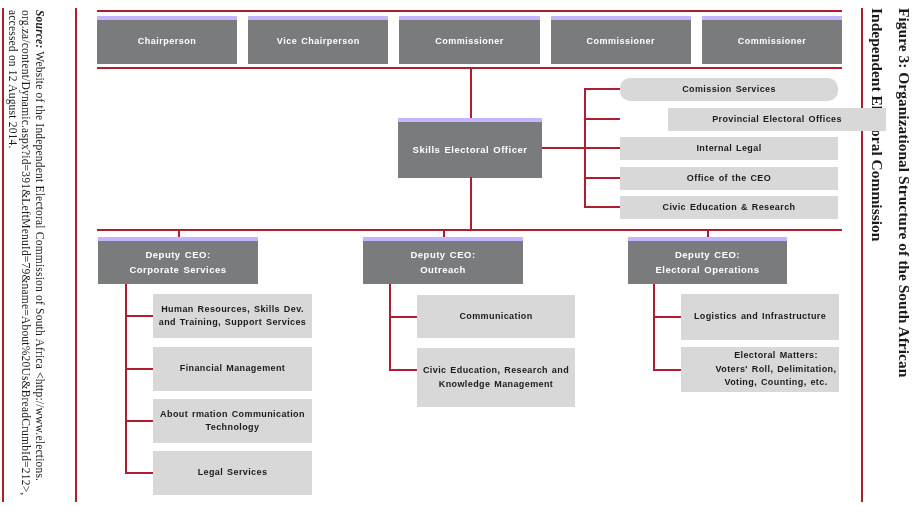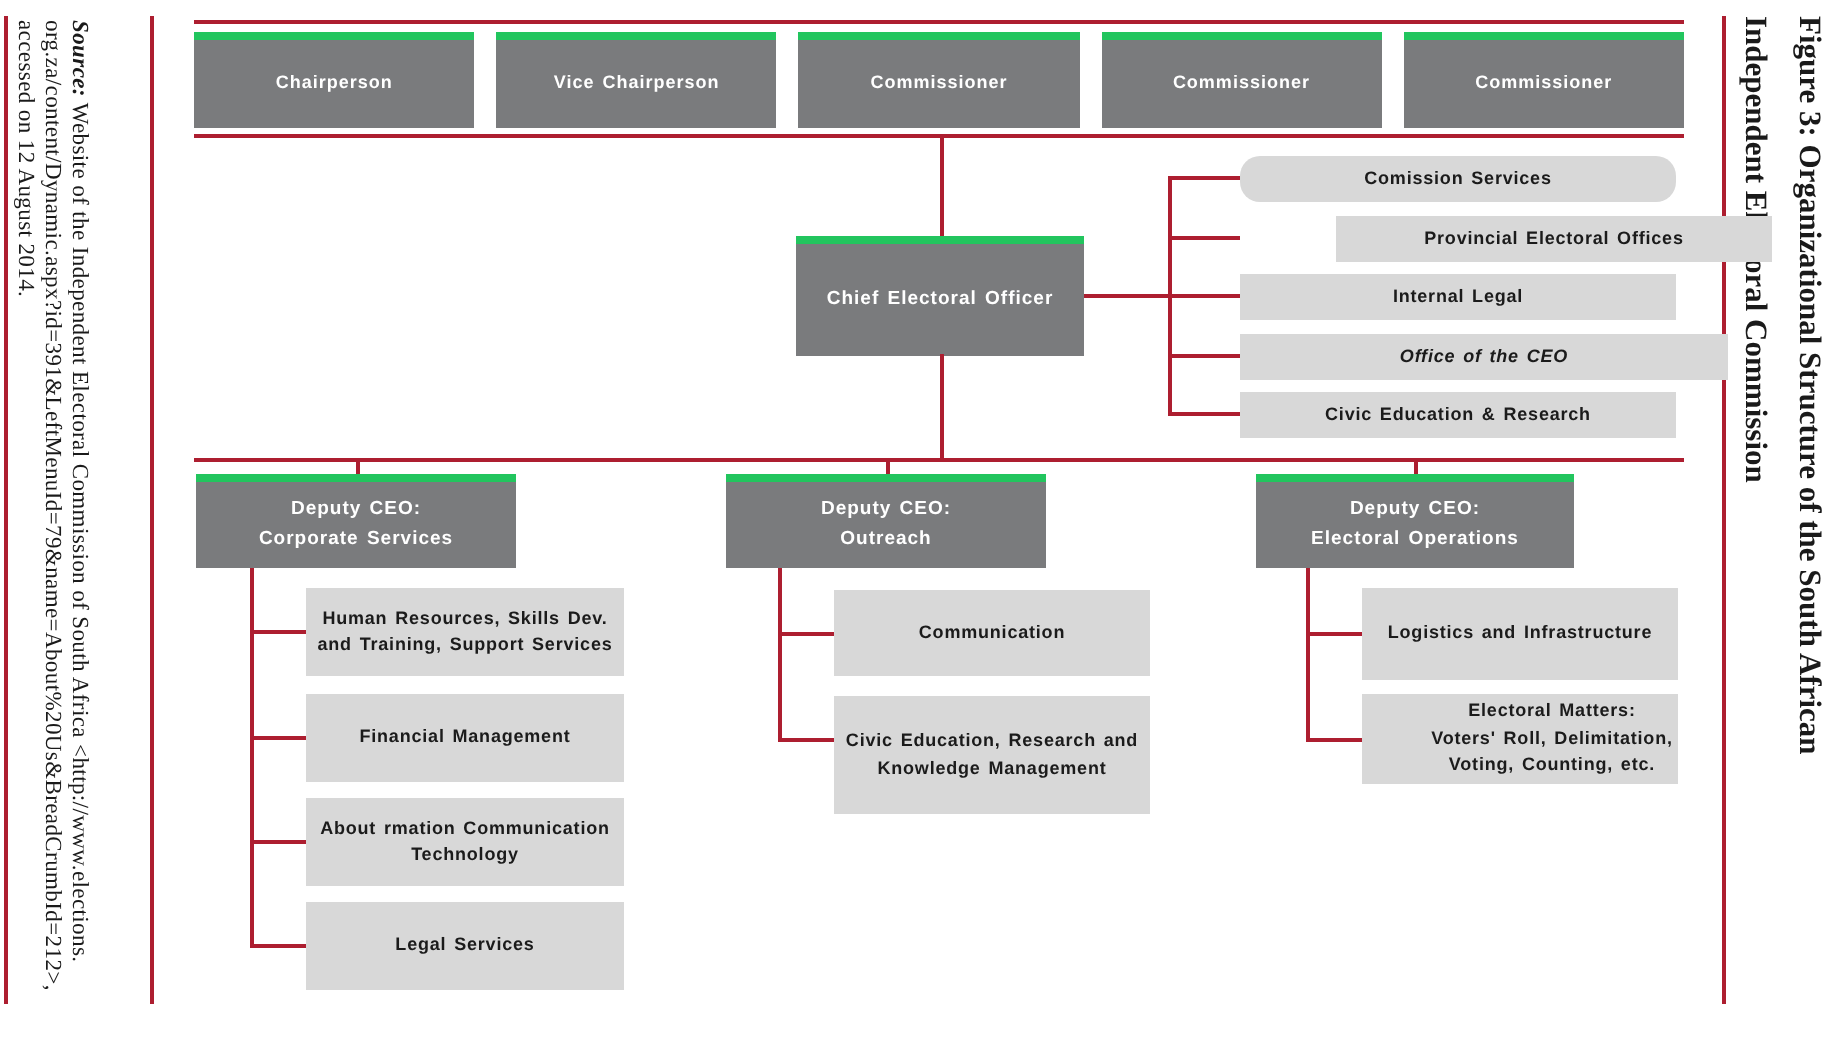--- a/index.html
+++ b/index.html
@@ -1,21 +1,21 @@
 <!DOCTYPE html>
 <html><head>
 <meta charset="utf-8">
 <style>
   html,body{margin:0;padding:0;background:#ffffff;}
   #page{position:relative;width:922px;height:527px;background:#ffffff;overflow:hidden;
         font-family:"Liberation Sans",sans-serif;}
   .rule{position:absolute;background:#ad1e30;}
   .hline{position:absolute;background:#ad1e30;height:2px;}
   .vline{position:absolute;background:#ad1e30;width:2px;}
-  .dark-box{position:absolute;background:#7a7b7d;border-top:4px solid #22c55e;color:#ffffff;
+  .dark-box{position:absolute;background:#7a7b7d;border-top:4px solid #c4b5fd;color:#ffffff;
     display:flex;align-items:center;justify-content:center;text-align:center;
     font-weight:bold;font-size:9px;letter-spacing:.5px;word-spacing:1px;line-height:1.55;
     white-space:pre-line;box-sizing:border-box;}
   .light-box{position:absolute;background:#d8d8d8;color:#1b1b1b;
     display:flex;align-items:center;justify-content:center;text-align:center;
     font-weight:bold;font-size:9px;letter-spacing:.4px;word-spacing:1px;line-height:1.5;
     white-space:pre-line;box-sizing:border-box;}
   #top-row{position:absolute;left:97px;top:16px;width:745px;height:48px;display:flex;gap:11px;}
   #top-row .dark-box{position:relative;flex:1;height:48px;}
   .vtext{position:absolute;writing-mode:vertical-rl;color:#1a1a1a;}
@@ -50,34 +50,34 @@
   <div id="top-row">
     <div class="dark-box">Chairperson</div>
     <div class="dark-box">Vice Chairperson</div>
     <div class="dark-box">Commissioner</div>
     <div class="dark-box">Commissioner</div>
     <div class="dark-box">Commissioner</div>
   </div>
 
   <div class="vline" style="left:470px;top:69px;height:50px;"></div>
 
-  <div class="dark-box" style="left:398px;top:118px;width:144px;height:60px;font-size:9.5px;">Chief Electoral Officer</div>
+  <div class="dark-box" style="left:398px;top:118px;width:144px;height:60px;font-size:9.5px;">Skills Electoral Officer</div>
 
   <div class="hline" style="left:542px;top:147px;width:44px;"></div>
   <div class="vline" style="left:584px;top:88px;height:120px;"></div>
   <div class="hline" style="left:584px;top:88px;width:36px;"></div>
   <div class="hline" style="left:584px;top:118px;width:36px;"></div>
   <div class="hline" style="left:584px;top:147px;width:36px;"></div>
   <div class="hline" style="left:584px;top:177px;width:36px;"></div>
   <div class="hline" style="left:584px;top:206px;width:36px;"></div>
 
   <div class="light-box" style="left:620px;top:78px;width:218px;height:23px;border-radius:10px;">Comission Services</div>
   <div class="light-box" style="left:620px;top:108px;width:218px;height:23px;margin-left:48px;">Provincial Electoral Offices</div>
   <div class="light-box" style="left:620px;top:137px;width:218px;height:23px;">Internal Legal</div>
-  <div class="light-box" style="left:620px;top:167px;width:244px;height:23px;font-style:italic;">Office of the CEO</div>
+  <div class="light-box" style="left:620px;top:167px;width:218px;height:23px;">Office of the CEO</div>
   <div class="light-box" style="left:620px;top:196px;width:218px;height:23px;">Civic Education &amp; Research</div>
 
   <div class="vline" style="left:470px;top:177px;height:53px;"></div>
   <div class="hline" style="left:97px;top:229px;width:745px;"></div>
   <div class="vline" style="left:178px;top:229px;height:9px;"></div>
   <div class="vline" style="left:443px;top:229px;height:9px;"></div>
   <div class="vline" style="left:707px;top:229px;height:9px;"></div>
 
   <div class="dark-box" style="left:98px;top:237px;width:160px;height:47px;font-size:9.5px;">Deputy CEO:
 Corporate Services</div>

